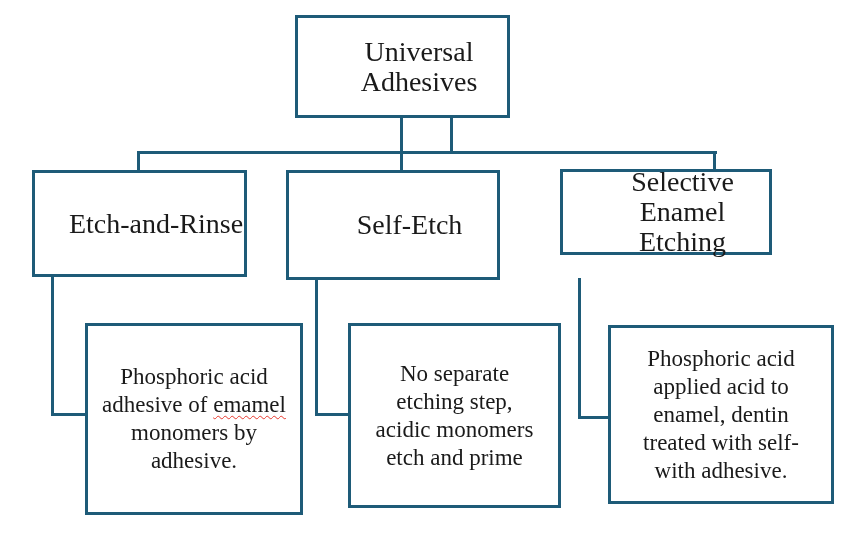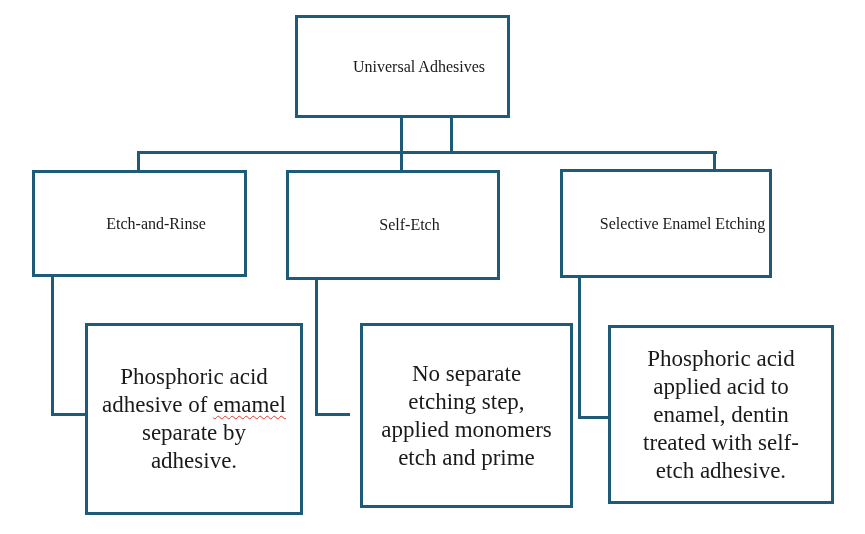--- a/index.html
+++ b/index.html
@@ -20,41 +20,41 @@
   .box{
     position:absolute;
     box-sizing:border-box;
     border:3px solid var(--line);
     background:#fff;
     display:flex;
     align-items:center;
     justify-content:center;
     text-align:center;
   }
-  .title-box{font-size:16px;line-height:30px;padding-left:33px;}
+  .title-box{font-size:28px;line-height:30px;padding-left:33px;}
   .desc-box{font-size:23px;line-height:28px;font-family:Liberation Serif, serif;}
   .desc-line{white-space:nowrap;}
   .connector{position:absolute;background:var(--line);}
   .misspell{
     text-decoration-line:underline;
     text-decoration-style:wavy;
     text-decoration-color:var(--squiggle);
     text-decoration-thickness:1px;
     text-underline-offset:3px;
     margin-top:20px;
   }
   
   #root-box{left:295px;top:15px;width:215px;height:103px;}
   #root-box .inner{padding:0 14px;}
   #branch-1{left:32px;top:170px;width:215px;height:107px;}
   #branch-2{left:286px;top:170px;width:214px;height:110px;}
-  #branch-3{left:560px;top:169px;width:212px;height:109px;}
+  #branch-3{left:560px;top:169px;width:212px;height:86px;}
   #branch-3 .inner{padding:0 2px;}
   #desc-1{left:85px;top:323px;width:218px;height:192px;}
-  #desc-2{left:360px;top:323px;width:213px;height:185px;}
+  #desc-2{left:348px;top:323px;width:213px;height:185px;}
   #desc-3{left:608px;top:325px;width:226px;height:179px;}
   
   #stub-left{left:400px;top:118px;width:3px;height:36px;}
   #stub-right{left:450px;top:118px;width:3px;height:36px;}
   #rail{left:137px;top:151px;width:580px;height:3px;}
   #drop-1{left:137px;top:151px;width:3px;height:20px;}
   #drop-2{left:400px;top:151px;width:3px;height:20px;}
   #drop-3{left:713px;top:151px;width:3px;height:19px;}
   #elbow-1-v{left:51px;top:277px;width:3px;height:139px;}
   #elbow-1-h{left:51px;top:413px;width:37px;height:3px;}
@@ -92,37 +92,37 @@
     <div class="inner">Self-Etch</div>
   </div>
   <div class="box title-box" id="branch-3">
     <div class="inner">Selective Enamel Etching</div>
   </div>
 
   <div class="box desc-box" id="desc-1">
     <div class="inner">
       <div class="desc-line">Phosphoric acid</div>
       <div class="desc-line"><span>adhesive of </span><span class="misspell">emamel</span></div>
-      <div class="desc-line">separate by</div>
+      <div class="desc-line">monomers by</div>
       <div class="desc-line">adhesive.</div>
     </div>
   </div>
 
   <div class="box desc-box" id="desc-2">
     <div class="inner">
       <div class="desc-line">No separate</div>
       <div class="desc-line">etching step,</div>
-      <div class="desc-line">applied monomers</div>
+      <div class="desc-line">acidic monomers</div>
       <div class="desc-line">etch and prime</div>
     </div>
   </div>
 
   <div class="box desc-box" id="desc-3">
     <div class="inner">
       <div class="desc-line">Phosphoric acid</div>
       <div class="desc-line">applied acid to</div>
       <div class="desc-line">enamel, dentin</div>
       <div class="desc-line">treated with self-</div>
-      <div class="desc-line">etch adhesive.</div>
+      <div class="desc-line">with adhesive.</div>
     </div>
   </div>
 
 </div>
 
 </body></html>

